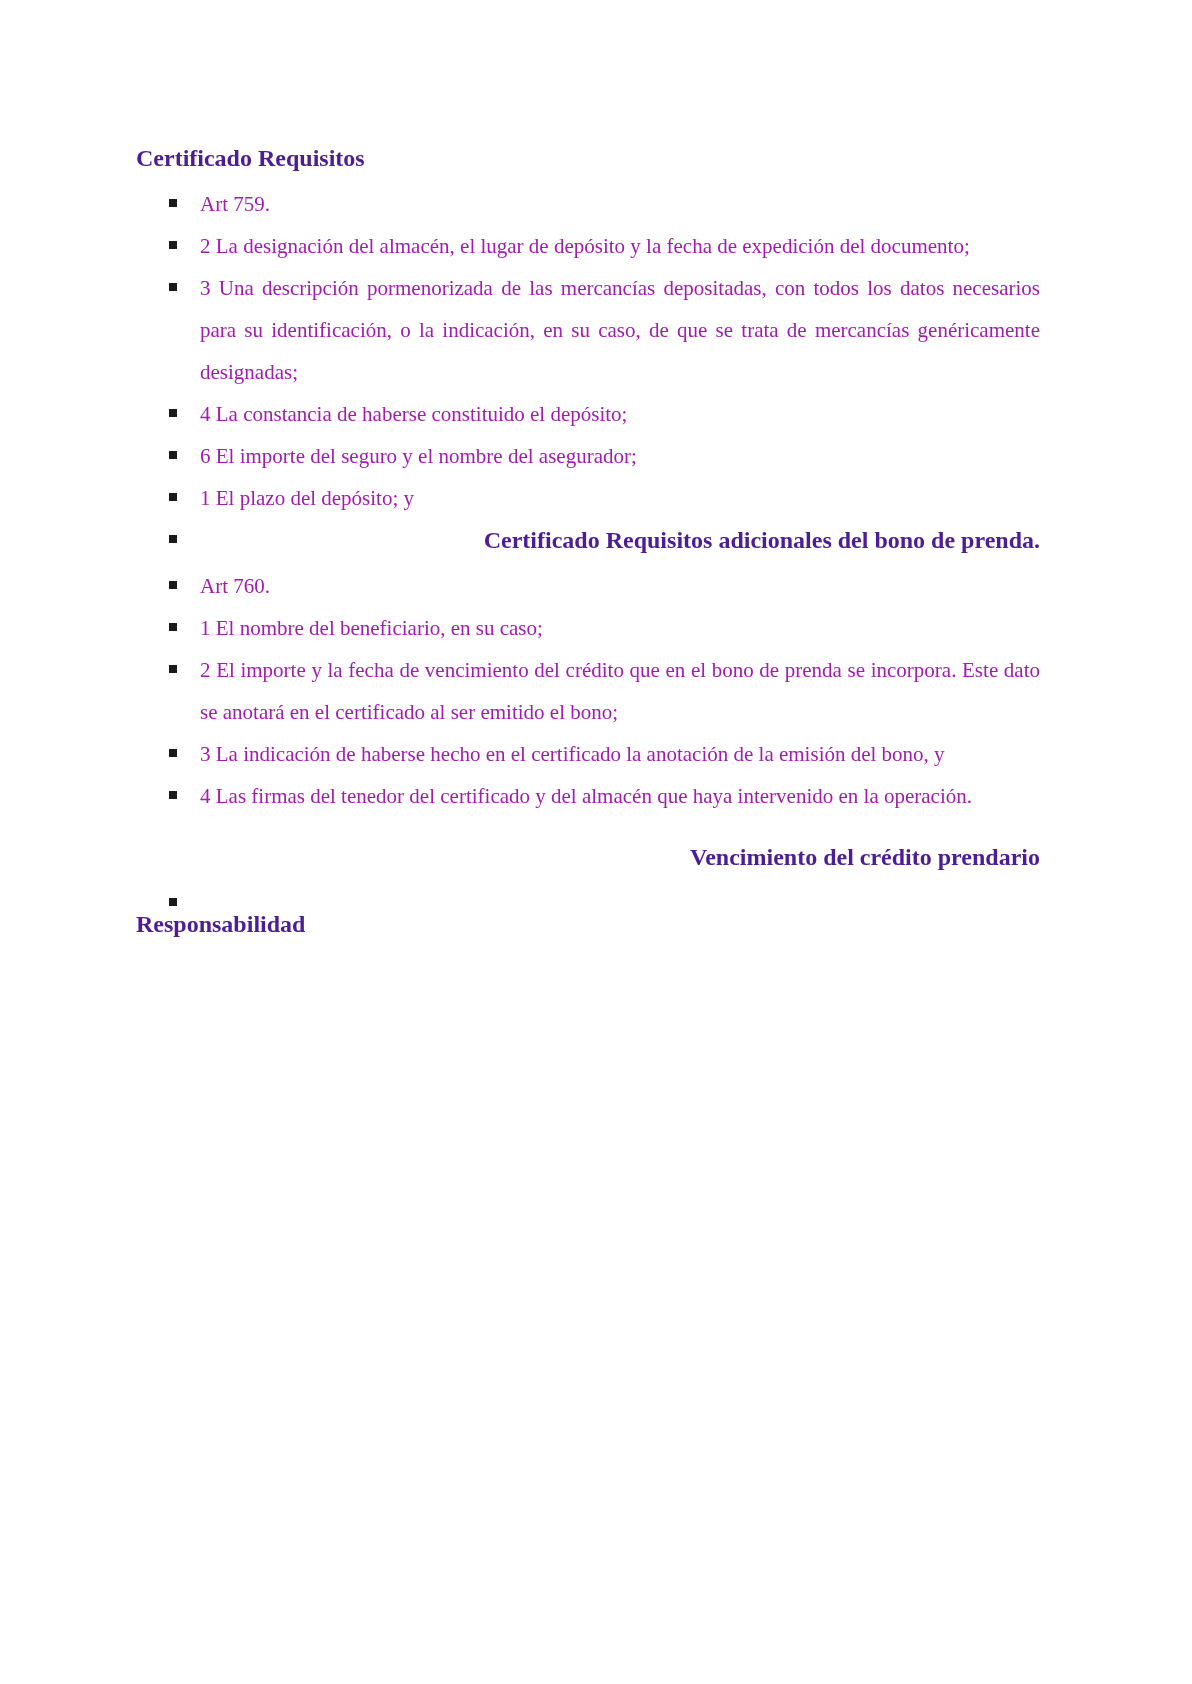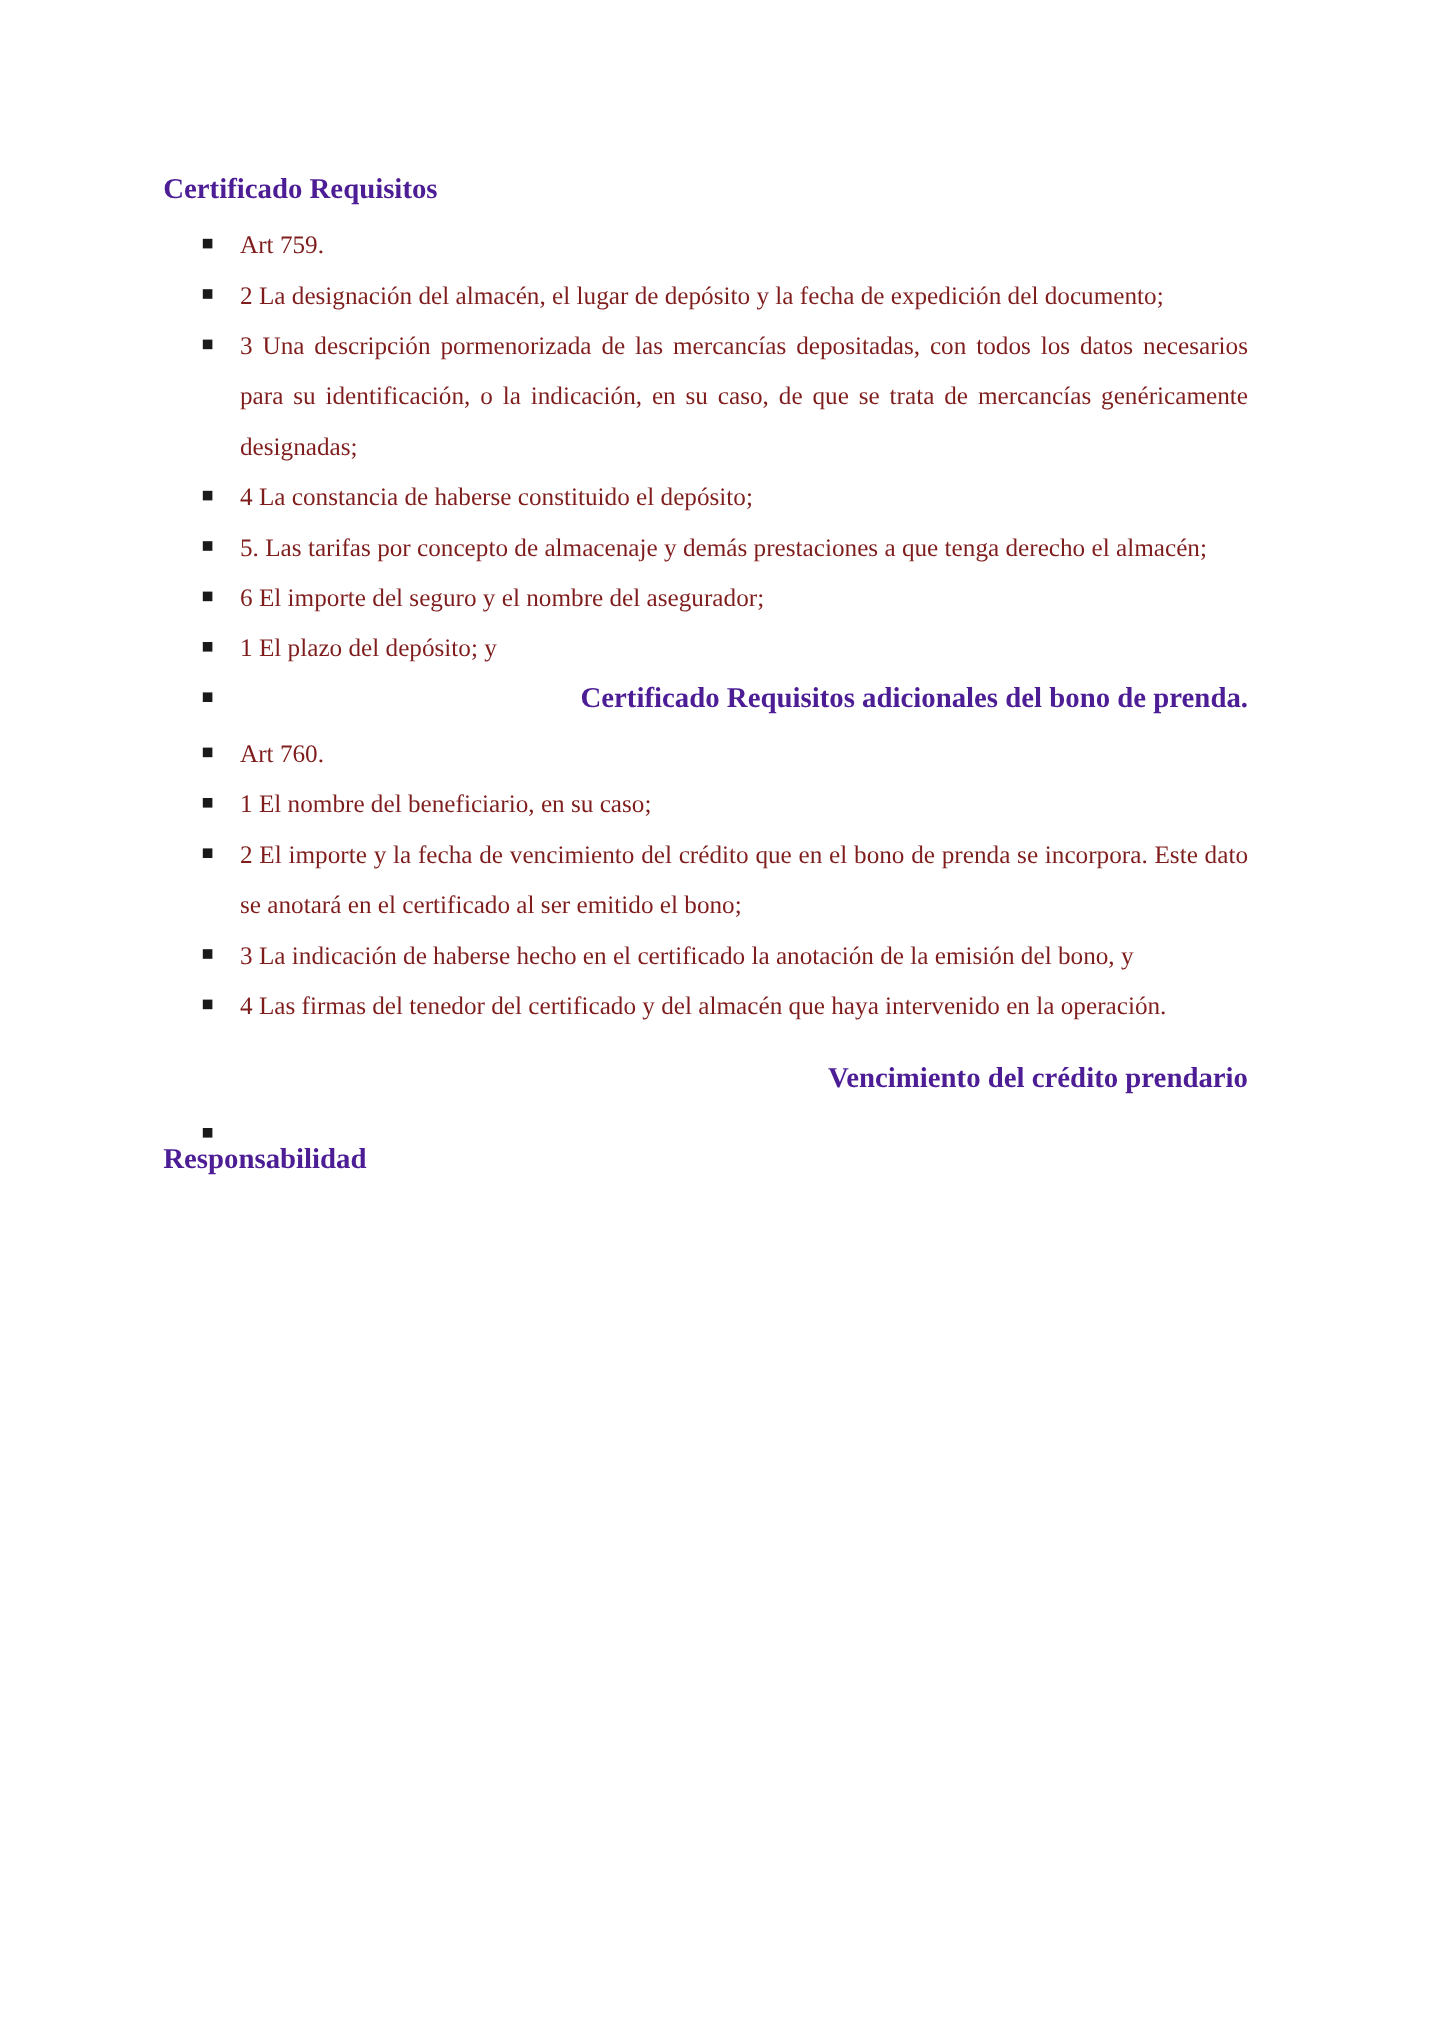--- a/index.html
+++ b/index.html
@@ -35,21 +35,21 @@
   ul.items {
     list-style: none;
     margin: 4px 0 0 0;
     padding: 0;
   }
   li.item {
     position: relative;
     padding-left: 64px;
     font-size: 21px;
     line-height: 42px;
-    color: #7f1d1d;
+    color: #a21caf;
     text-align: justify;
   }
   li.item .bullet {
     position: absolute;
     left: 33px;
     top: 16px;
     width: 8px;
     height: 8px;
     background: #1a1a1a;
   }
@@ -60,21 +60,21 @@
 <div class="page">
   <div class="content">
 
     <section class="sec sec-1">
       <h2 class="doc-heading">Certificado Requisitos</h2>
       <ul class="items">
         <li class="item"><span class="bullet"></span><span class="txt">Art 759.</span></li>
         <li class="item"><span class="bullet"></span><span class="txt">2 La designación del almacén, el lugar de depósito y la fecha de expedición del documento;</span></li>
         <li class="item"><span class="bullet"></span><span class="txt">3 Una descripción pormenorizada de las mercancías depositadas, con todos los datos necesarios para su identificación, o la indicación, en su caso, de que se trata de mercancías genéricamente designadas;</span></li>
         <li class="item"><span class="bullet"></span><span class="txt">4 La constancia de haberse constituido el depósito;</span></li>
-        <li class="item"><span class="bullet"></span><span class="txt">5. Las tarifas por concepto de almacenaje y demás prestaciones a que tenga derecho el almacén;</span></li>
+        <li class="item"><span class="bullet"></span></li>
         <li class="item"><span class="bullet"></span><span class="txt">6 El importe del seguro y el nombre del asegurador;</span></li>
         <li class="item"><span class="bullet"></span><span class="txt">1 El plazo del depósito; y</span></li>
         <li class="item"><span class="bullet"></span></li>
       </ul>
     </section>
 
     <section class="sec sec-2">
       <h2 class="doc-heading">Certificado Requisitos adicionales del bono de prenda.</h2>
       <ul class="items">
         <li class="item"><span class="bullet"></span><span class="txt">Art 760.</span></li>

